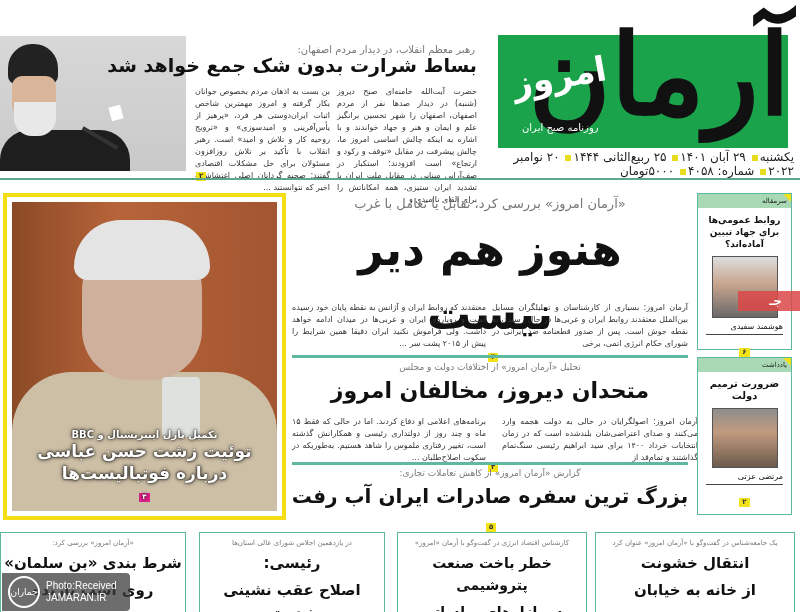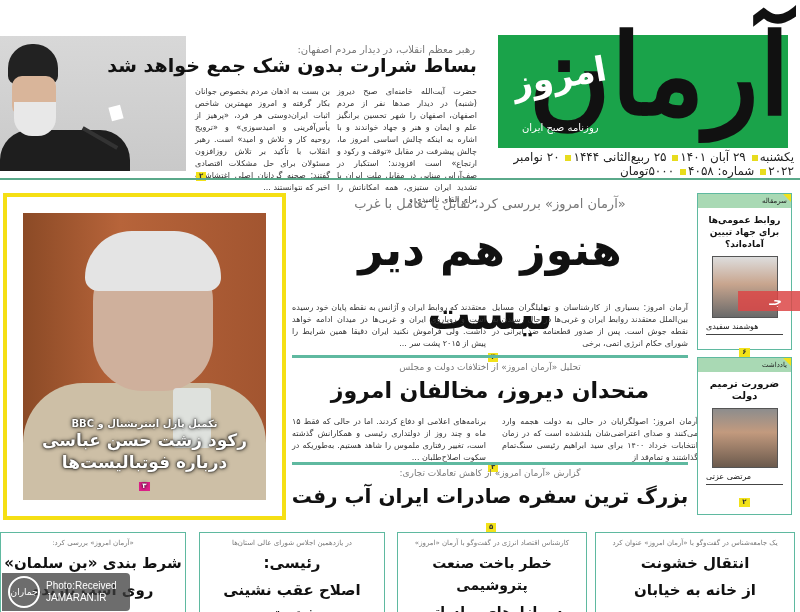--- a/index.html
+++ b/index.html
@@ -23,36 +23,36 @@
 #top-photo .paper{position:absolute;left:110px;top:70px;width:12px;height:14px;background:#fff;transform:rotate(-15deg)}
 
 #masthead{left:492px;top:0;width:308px;height:170px}
 #mast-box{position:absolute;left:6px;top:35px;width:290px;height:113px;background:#1aa34a}
 #mast-logo{position:absolute;right:10px;top:0;font-family:"DejaVu Serif",serif;font-size:112px;line-height:150px;font-weight:bold;color:#111;direction:rtl}
 #mast-sub{position:absolute;left:20px;top:56px;font-size:34px;font-weight:bold;color:#fff;direction:rtl;transform:rotate(-10deg)}
 #mast-tag{position:absolute;left:30px;top:122px;font-size:10px;color:#fff;direction:rtl}
 #dateline{position:absolute;left:0;top:150px;width:302px;font-size:12px;direction:rtl;text-align:right;color:#222}
 #dateline .sq{display:inline-block;width:6px;height:6px;background:#e7dc1e;margin:0 2px}
 
-#feature{left:3px;top:193px;width:283px;height:327px;border:4px solid #f5df14;background:#fff;padding:16px}
+#feature{left:3px;top:193px;width:283px;height:327px;border:4px solid #f5df14;background:#fff;padding:5px}
 #feature-photo{position:relative;width:100%;height:100%;background:linear-gradient(90deg,#8b4a26 0%,#b7643a 40%,#a25530 100%);overflow:hidden}
 #feature-photo .head{position:absolute;left:70px;top:28px;width:120px;height:150px;background:#cfb09c;border-radius:60px 60px 50px 50px}
 #feature-photo .hair{position:absolute;left:62px;top:18px;width:136px;height:60px;background:#e4e4e4;border-radius:70px 70px 20px 20px}
 #feature-photo .suit{position:absolute;left:0;top:170px;width:100%;height:160px;background:#cdbfa6;border-radius:60px 60px 0 0}
 #feature-photo .glass{position:absolute;left:150px;top:175px;width:38px;height:60px;background:rgba(230,240,245,.7);border-radius:4px}
 #feature-cap{position:absolute;left:0;right:0;bottom:8px;text-align:center;color:#fff;text-shadow:0 0 4px #000,0 0 2px #000;direction:rtl}
 #feature-cap .k{font-size:10px;font-weight:bold}
 #feature-cap .h{font-size:17px;font-weight:bold;line-height:22px}
 
 .sidebox{position:absolute;left:697px;width:95px;border:1.5px solid #5fb9a0;background:#fff}
 .sidebox .lbl{height:14px;background:#a9d9b4;font-size:7px;color:#222;direction:rtl;padding-right:4px;line-height:14px;position:relative}
 .sidebox .lbl:after{content:"";position:absolute;right:0;top:0;border-top:8px solid #f2e21a;border-left:8px solid transparent}
 .sidebox .title{font-size:9px;font-weight:bold;text-align:center;direction:rtl;line-height:12px;margin:6px 3px}
 .sidebox .portrait{width:66px;height:62px;margin:0 auto;border:1px solid #555;background:linear-gradient(180deg,#ddd 0%,#c8a58e 45%,#6a6a6a 100%)}
-.sidebox .name{font-size:8px;text-align:left;direction:rtl;margin-top:4px;padding-bottom:3px;border-bottom:1px solid #444;margin-left:8px;margin-right:8px}
+.sidebox .name{font-size:8px;text-align:right;direction:rtl;margin-top:4px;padding-bottom:3px;border-bottom:1px solid #444;margin-left:8px;margin-right:8px}
 .sidebox .pn{text-align:center;margin-top:4px}
 
 .botbox{position:absolute;top:532px;height:90px;border:1.5px solid #5fb9a0;background:#fff;padding-top:6px}
 .botbox .k{font-size:7px;color:#777;text-align:center;direction:rtl}
 .botbox .h{font-size:15px;font-weight:bold;text-align:center;direction:rtl;line-height:22px;margin-top:5px}
 #watermark{left:2px;top:573px;width:128px;height:38px;background:rgba(60,60,60,.75);display:flex;align-items:center;border-radius:0 4px 4px 0}
 #watermark .logo{width:32px;height:32px;border-radius:50%;border:2px solid #fff;margin-left:6px;color:#fff;font-size:9px;display:flex;align-items:center;justify-content:center}
 #watermark .t{color:#fff;font-size:10px;line-height:12px;margin-left:6px;font-family:"Liberation Sans",sans-serif}
 #side-tag{left:738px;top:291px;width:62px;height:20px;background:rgba(220,70,70,.85);color:#fff;font-size:12px;font-weight:bold;direction:rtl;text-align:right;padding-right:18px;line-height:20px}
 </style>
@@ -90,21 +90,21 @@
 <div class="green-rule" style="left:0;top:178px;width:800px;"></div>
 
 <div id="feature" class="abs">
   <div id="feature-photo">
     <div class="suit"></div>
       <div class="head"></div>
       <div class="hair"></div>
       <div class="glass"></div>
     <div id="feature-cap">
       <div class="k">تکمیل پازل اینترنشنال و BBC</div>
-      <div class="h">رکود زشت حسن عباسی</div>
+      <div class="h">توئیت زشت حسن عباسی</div>
       <div class="h">درباره فوتبالیست‌ها</div>
       <span class="page-num pink">۳</span>
     </div>
   </div>
 </div>
 
 <div class="abs kicker" style="left:290px;top:196px;width:400px;font-size:13px;">«آرمان امروز» بررسی کرد، تقابل یا تعامل با غرب</div>
 <div class="abs rtl center" style="left:290px;top:218px;width:400px;font-size:44px;font-weight:900;line-height:64px;">هنوز هم دیر نیست</div>
 <div class="abs body-text" style="left:492px;top:302px;width:196px;">آرمان امروز: بسیاری از کارشناسان و تحلیلگران مسایل بین‌الملل معتقدند روابط ایران و غربی‌ها در حال رسیدن به نقطه جوش است. پس از صدور قطعنامه ضد ایرانی در شورای حکام انرژی اتمی، برخی</div>
 <div class="abs body-text" style="left:292px;top:302px;width:194px;">معتقدند که روابط ایران و آژانس به نقطه پایان خود رسیده است و رویاروی ایران و غربی‌ها در میدان ادامه خواهد داشت. ولی فراموش نکنید ایران دقیقا همین شرایط را پیش از ۲۰۱۵ پشت سر ...</div>

